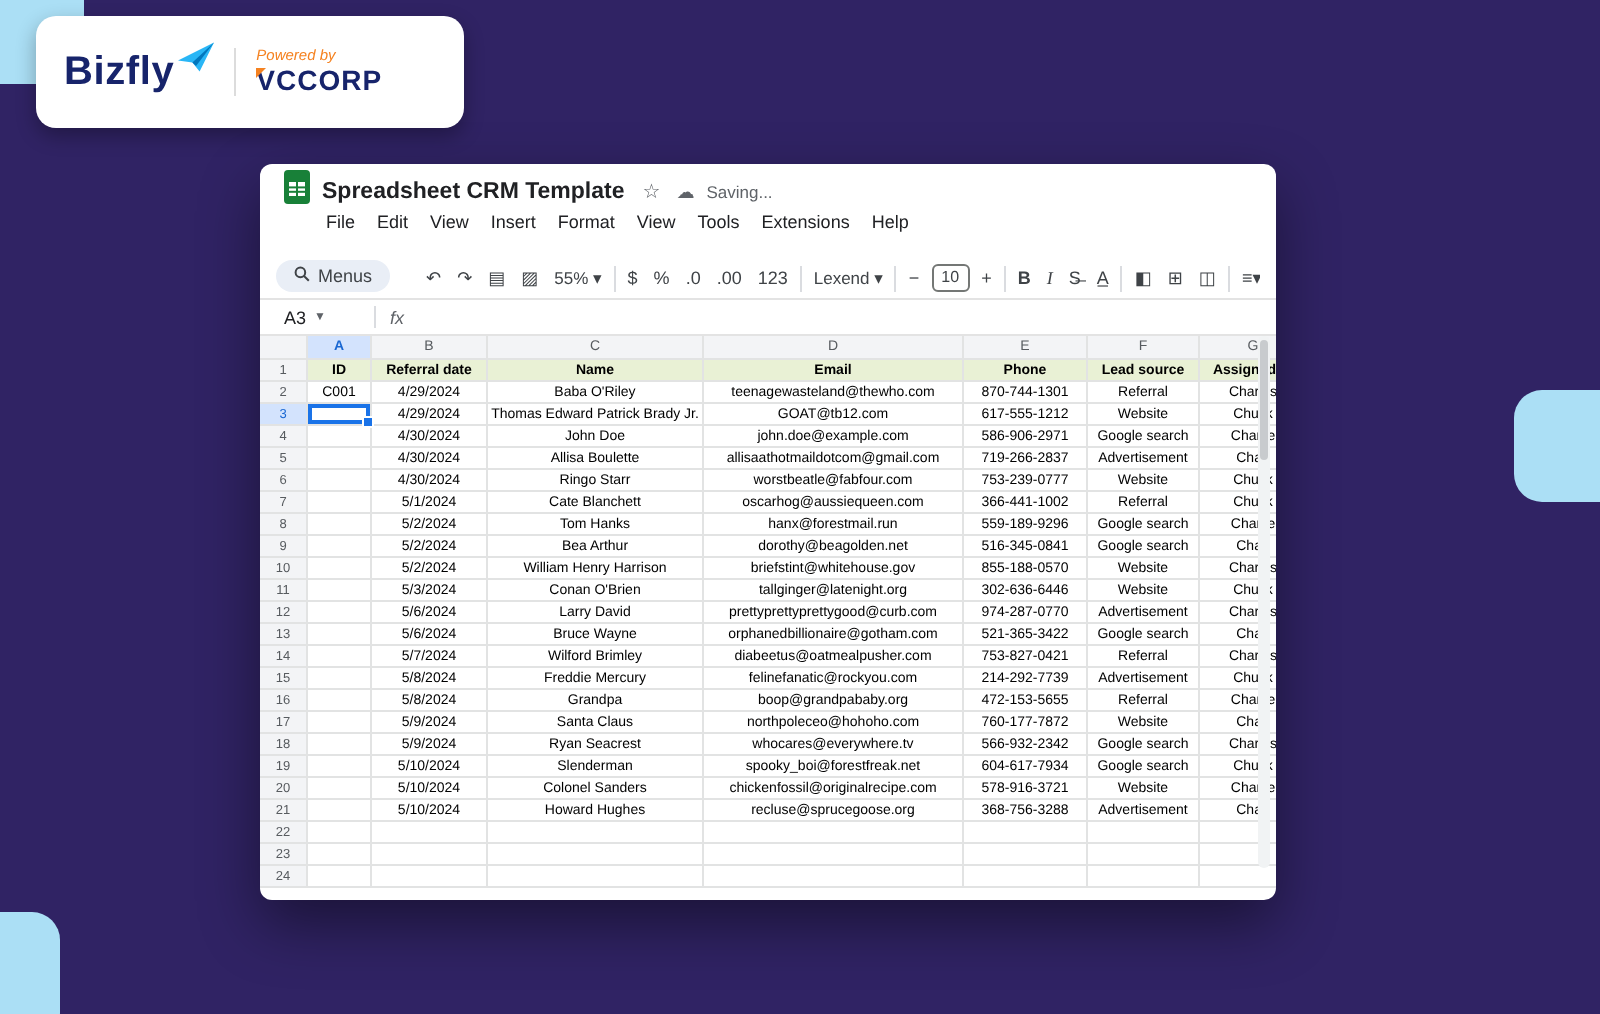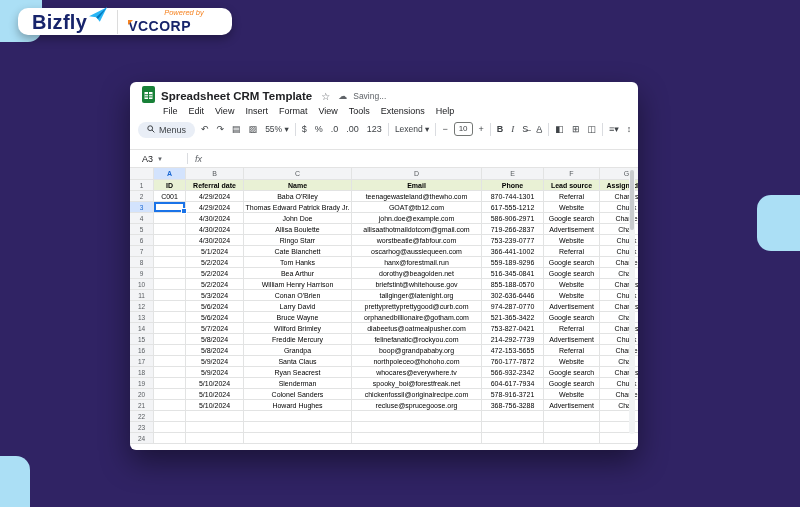--- a/index.html
+++ b/index.html
@@ -4,47 +4,47 @@
 <style>
   html,body{width:800px;height:507px;margin:0;padding:0;overflow:hidden;}
   body{position:relative;background:#302364;font-family:"Liberation Sans",sans-serif;}
 
   .bg-shape{position:absolute;background:#abdff5;border-radius:14px;}
   #shape-tl{left:-14px;top:-14px;width:56px;height:56px;}
   #shape-r{left:757px;top:195px;width:56px;height:56px;}
   #shape-bl{left:-18px;top:456px;width:48px;height:64px;}
 
   
-  .logo-card{position:absolute;left:18px;top:8px;width:214px;height:27px;background:#fff;
+  .logo-card{position:absolute;left:18px;top:8px;width:214px;height:56px;background:#fff;
     border-radius:10px;box-shadow:0 4px 10px rgba(0,0,0,.3);display:flex;align-items:center;
     padding:0 14px;box-sizing:border-box;gap:10px;}
   .bizfly-wrap{display:flex;align-items:flex-start;}
   .bizfly{font-size:20px;font-weight:bold;color:#17246b;letter-spacing:.3px;line-height:26px;}
   .plane{margin-left:2px;margin-top:-2px;}
   .logo-divider{width:1px;height:24px;background:#dcdcdc;}
   .powered{display:flex;flex-direction:column;line-height:1.15;}
-  .powered-by{color:#f58220;font-size:7.5px;font-style:italic;margin-left:36px;}
+  .powered-by{color:#f58220;font-size:7.5px;font-style:italic;}
   .vccorp{color:#17246b;font-weight:bold;font-size:14px;letter-spacing:.5px;position:relative;}
   .vccorp::before{content:"";position:absolute;left:0px;top:2px;border-left:5px solid #f58220;
     border-bottom:5px solid transparent;}
 
   
   .window{position:absolute;left:130px;top:82px;width:508px;height:368px;background:#fff;
     border-radius:6px;box-shadow:0 12px 30px rgba(0,0,0,.45);overflow:hidden;}
 
   .win-header{padding:6px 12px 0 12px;}
   .title-row{display:flex;align-items:center;gap:6px;height:16px;}
   .doc-title{font-size:11.5px;font-weight:bold;color:#202124;}
   .star{color:#5f6368;font-size:10px;margin-left:3px;}
   .cloud{color:#5f6368;font-size:9px;margin-left:2px;}
   .saving{color:#5f6368;font-size:8.5px;}
   .menu-row{display:flex;gap:11px;font-size:9px;color:#202124;margin:2px 0 0 21px;height:12px;}
   .menu-item{cursor:default;}
 
-  .toolbar{display:flex;align-items:flex-start;gap:4px;margin:4px 8px 0 8px;height:24px;
+  .toolbar{display:flex;align-items:flex-end;gap:16px;margin:4px 8px 0 8px;height:24px;
     overflow:hidden;white-space:nowrap;}
   .menus-pill{display:flex;align-items:center;gap:4px;background:#e9eef6;border-radius:12px;
     padding:3px 9px;font-size:9px;color:#3f4347;flex-shrink:0;}
   .tb-item{font-size:9px;color:#3f4347;flex-shrink:0;padding:0 2px;}
   .tb-item[data-name="bold-icon"]{font-weight:bold;}
   .tb-item[data-name="italic-icon"]{font-style:italic;font-family:"Liberation Serif",serif;}
   .tb-text{font-size:8.5px;}
   .tb-box{border:1px solid #747775;border-radius:3px;padding:0 4px;font-size:8px;height:12px;
     line-height:12px;}
   .tb-div{width:1px;height:13px;background:#dadce0;flex-shrink:0;}

